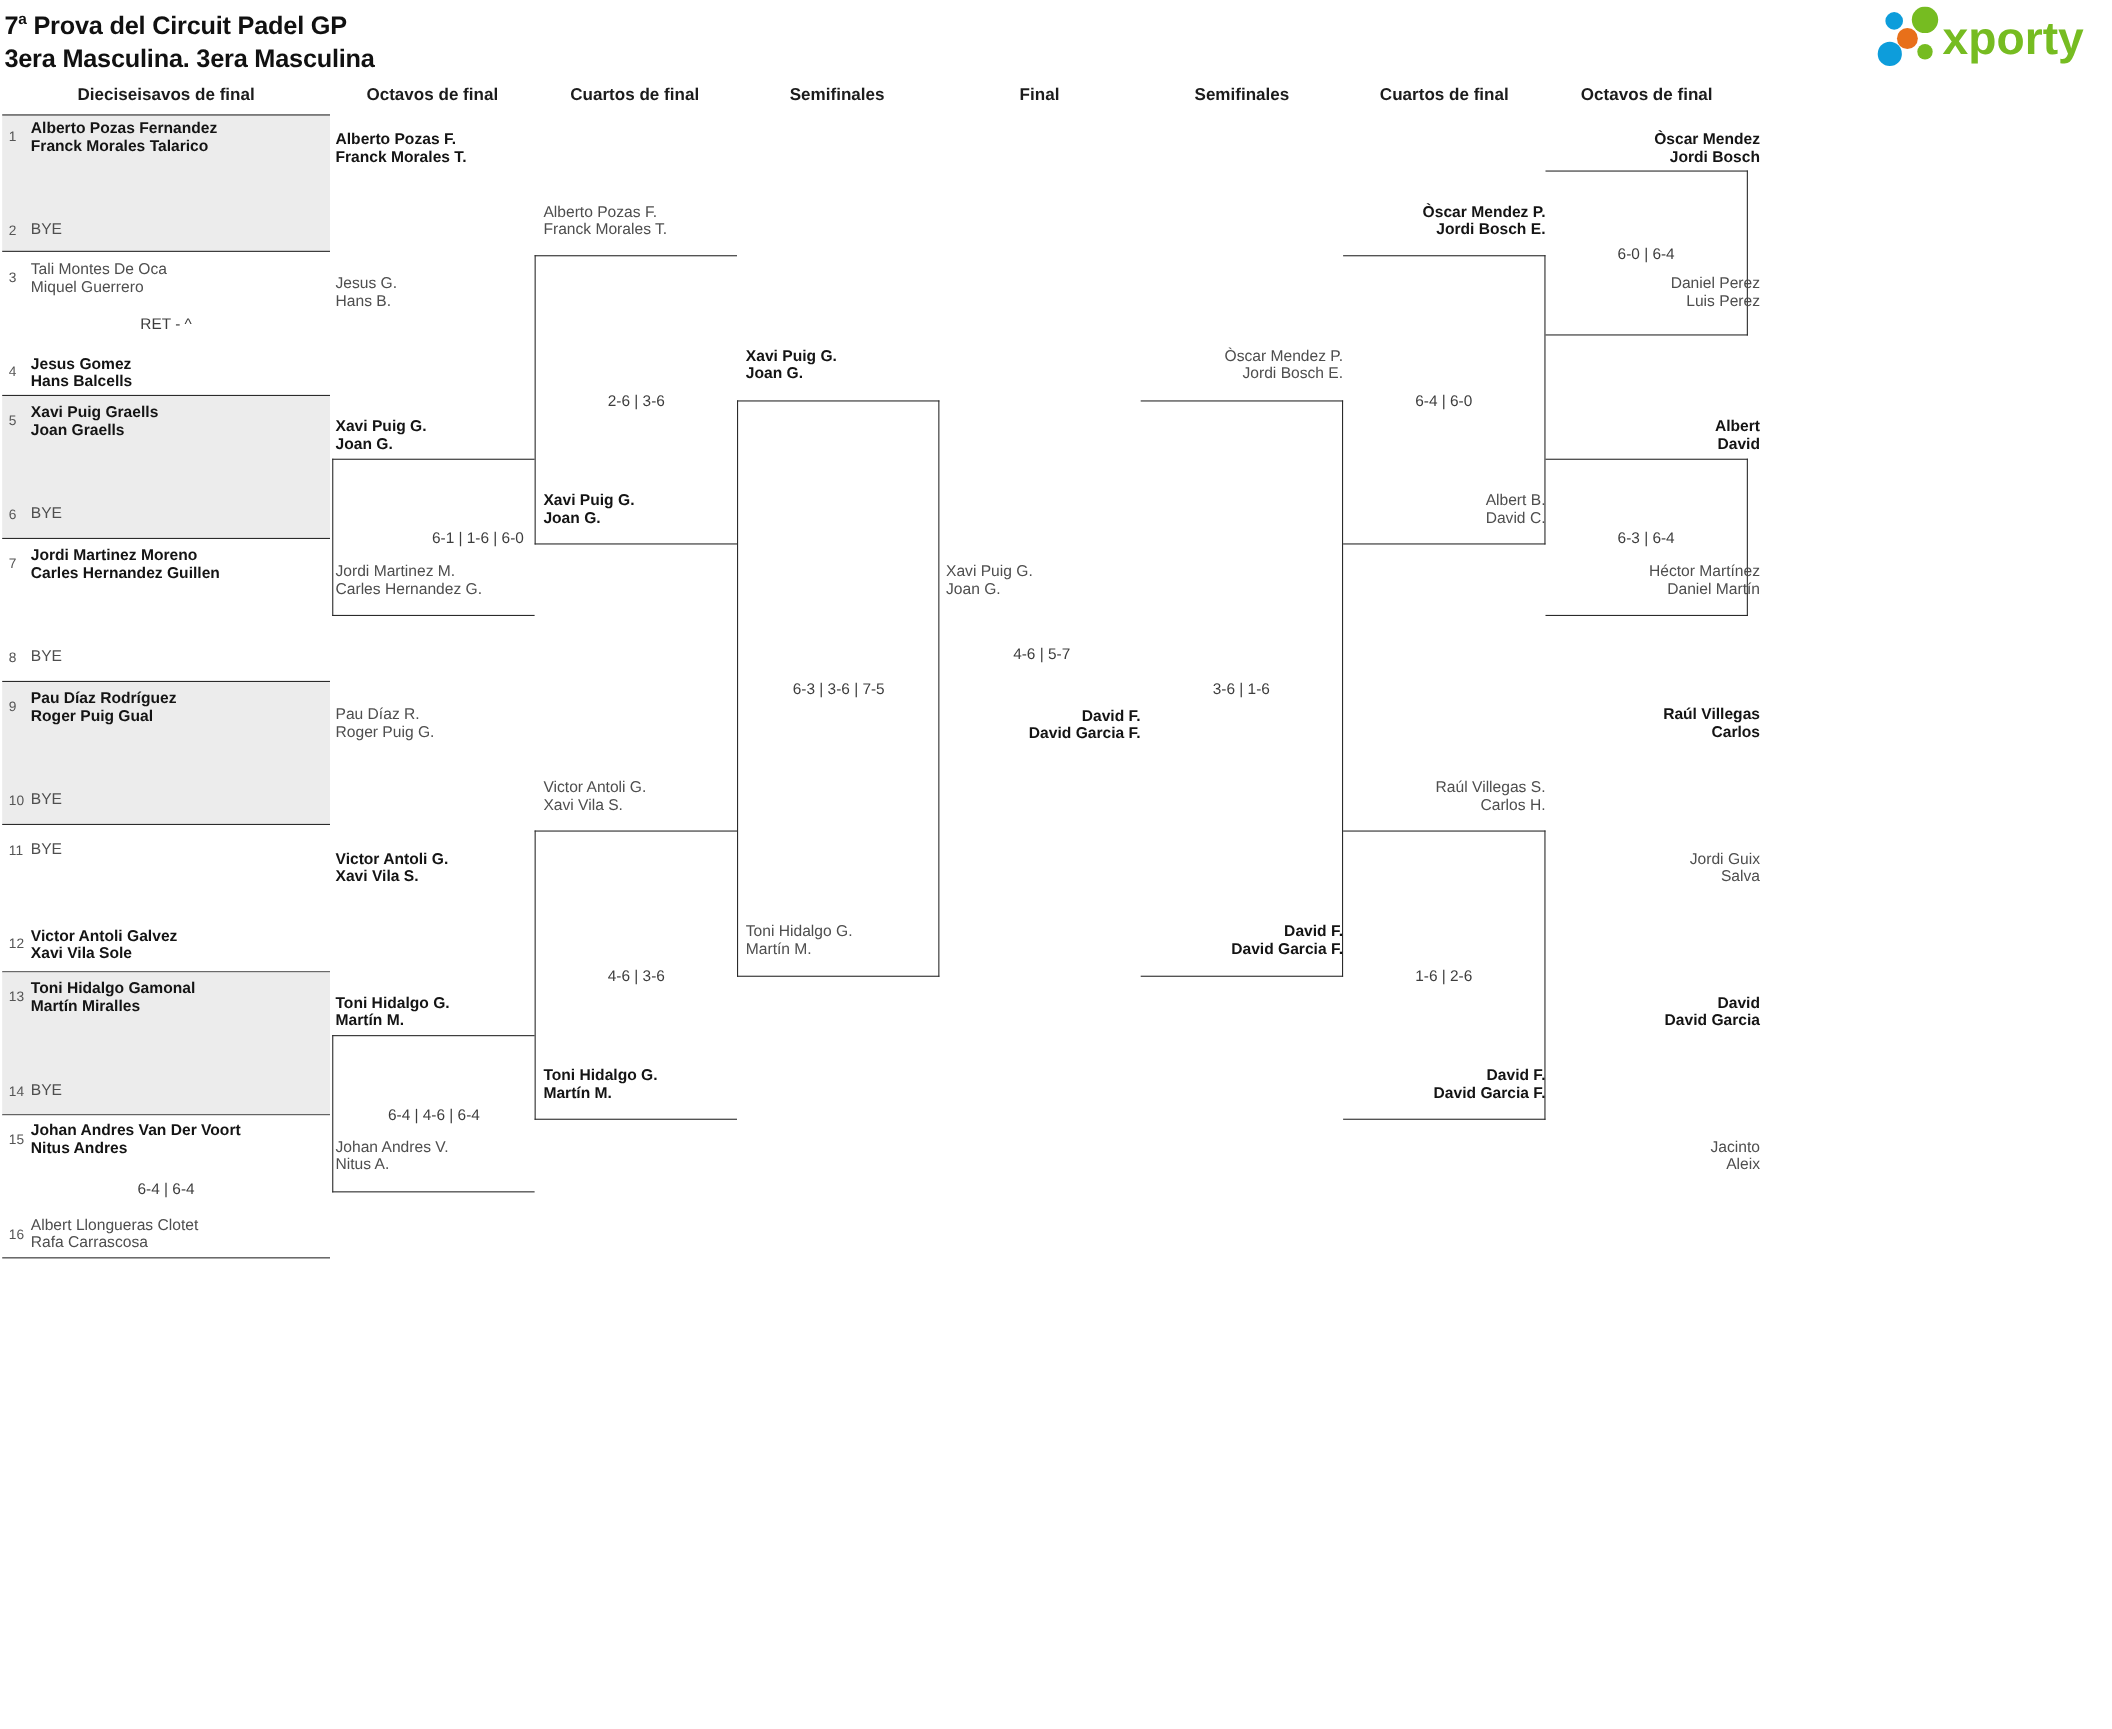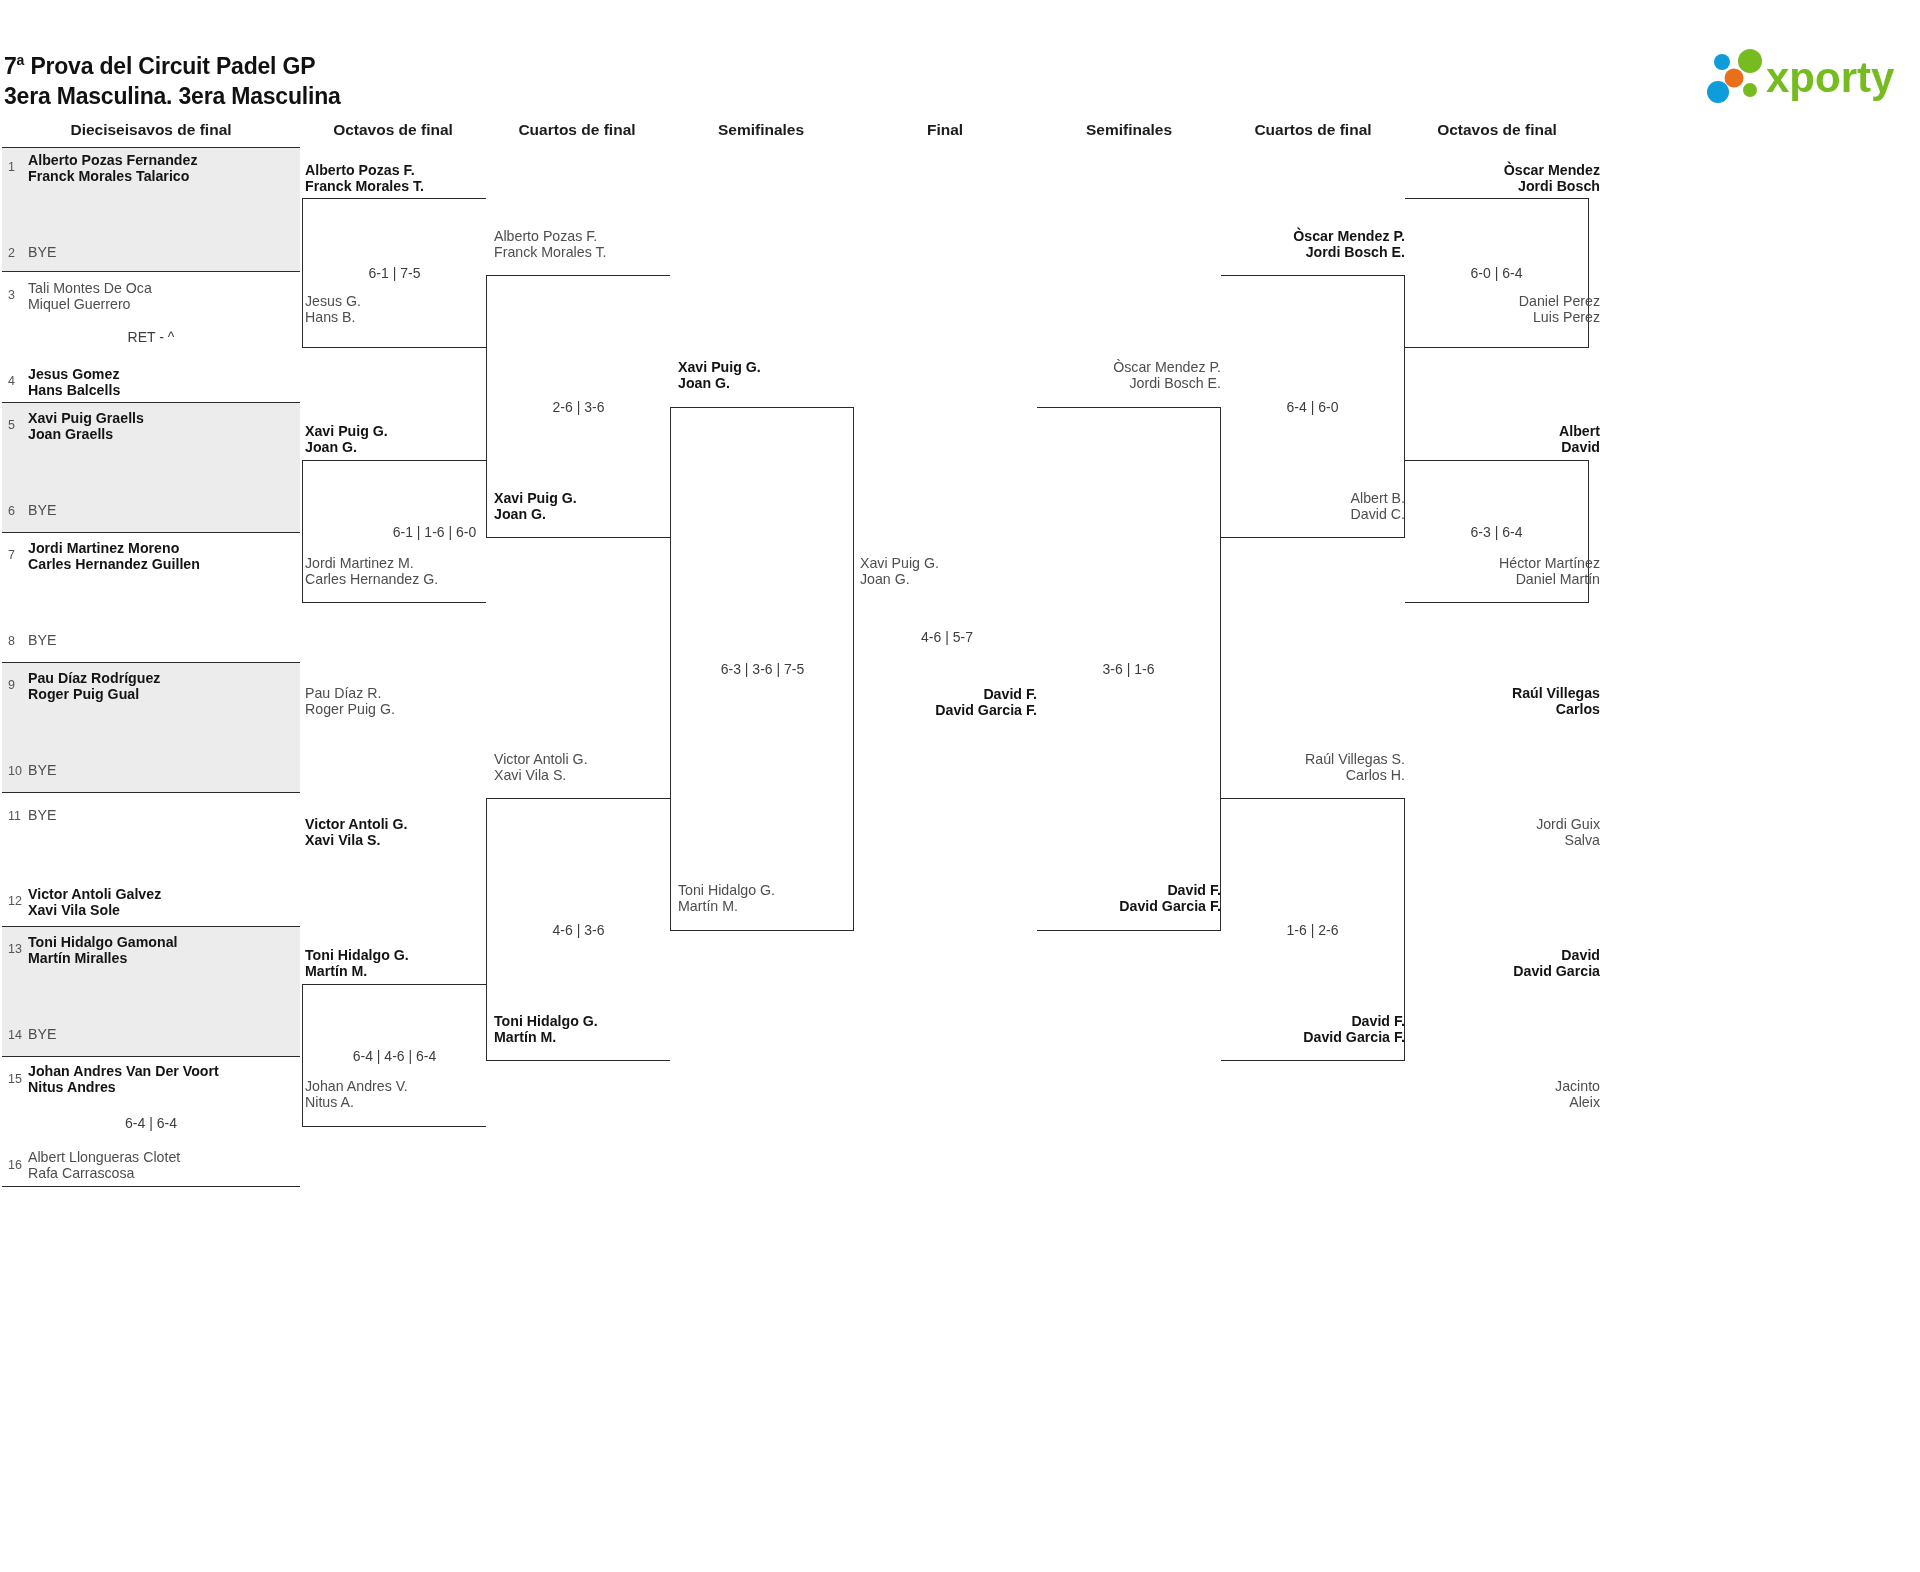--- a/index.html
+++ b/index.html
@@ -11,21 +11,20 @@
     font-family: "Liberation Sans", sans-serif;
     color: #1c1c1c;
     -webkit-font-smoothing: antialiased;
   }
   #page {
     position: relative;
     width: 1920px;
     height: 1200px;
     overflow: hidden;
     background: #ffffff;
-    margin-top: 43px;
   }
 
   
   #title-block {
     position: absolute;
     left: 4px;
     top: 2px;
     width: 900px;
   }
   .title-line {
@@ -237,23 +236,20 @@
     <div class="seed-players win" style="top:7px;">Johan Andres Van Der Voort</div>
     <div class="seed-players win" style="top:23px;">Nitus Andres</div>
     <div class="seed-score" style="top:58px;">6-4 | 6-4</div>
     <div class="seed-num" style="top:101px;">16</div>
     <div class="seed-players lose" style="top:93px;">Albert Llongueras Clotet</div>
     <div class="seed-players lose" style="top:109px;">Rafa Carrascosa</div>
   </div>
 
   <div class="lbl win" style="left:305px; top:120px;">Alberto Pozas F.</div>
   <div class="lbl win" style="left:305px; top:136px;">Franck Morales T.</div>
-  <div class="bx open-right" style="left:302px; top:155px; width:184px; height:150px;">
-    <div class="bx-score">6-1 | 7-5</div>
-  </div>
   <div class="lbl lose" style="left:305px; top:251px;">Jesus G.</div>
   <div class="lbl lose" style="left:305px; top:267px;">Hans B.</div>
 
   <div class="lbl win" style="left:305px; top:381px;">Xavi Puig G.</div>
   <div class="lbl win" style="left:305px; top:397px;">Joan G.</div>
   <div class="bx open-right" style="left:302px; top:417px; width:184px; height:143px;padding-left:40px;">
     <div class="bx-score">6-1 | 1-6 | 6-0</div>
   </div>
   <div class="lbl lose" style="left:305px; top:513px;">Jordi Martinez M.</div>
   <div class="lbl lose" style="left:305px; top:529px;">Carles Hernandez G.</div>

